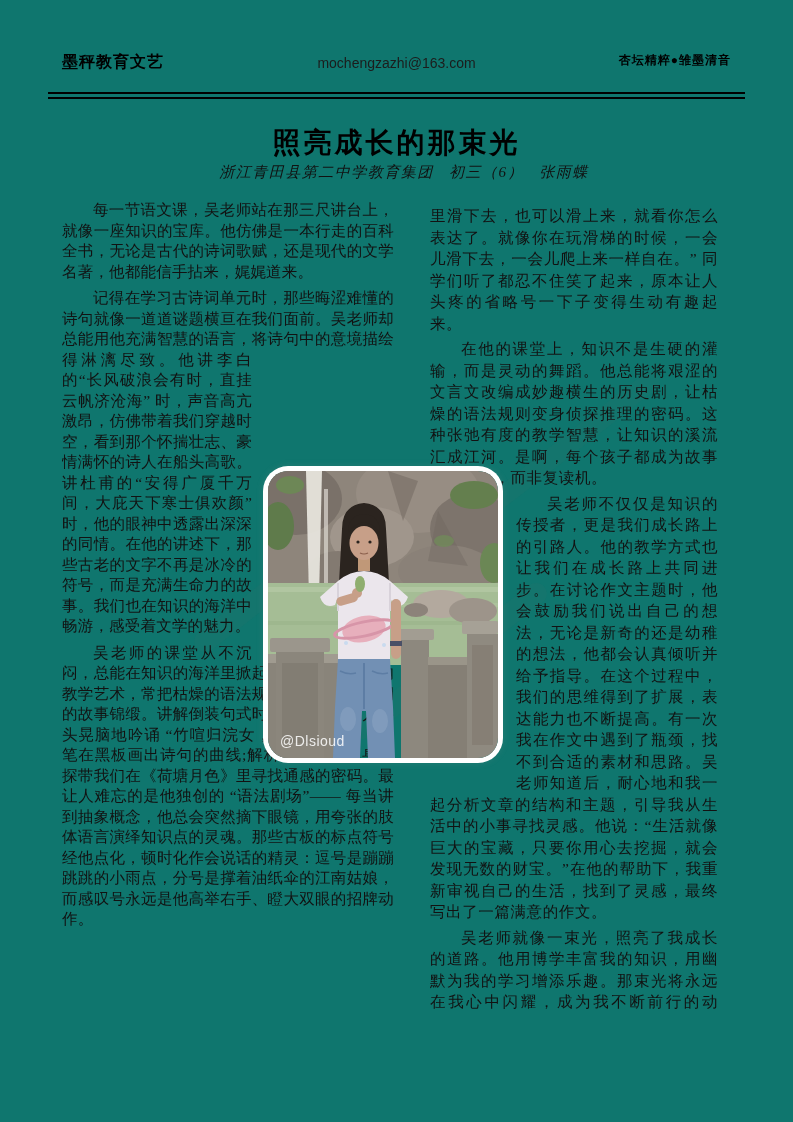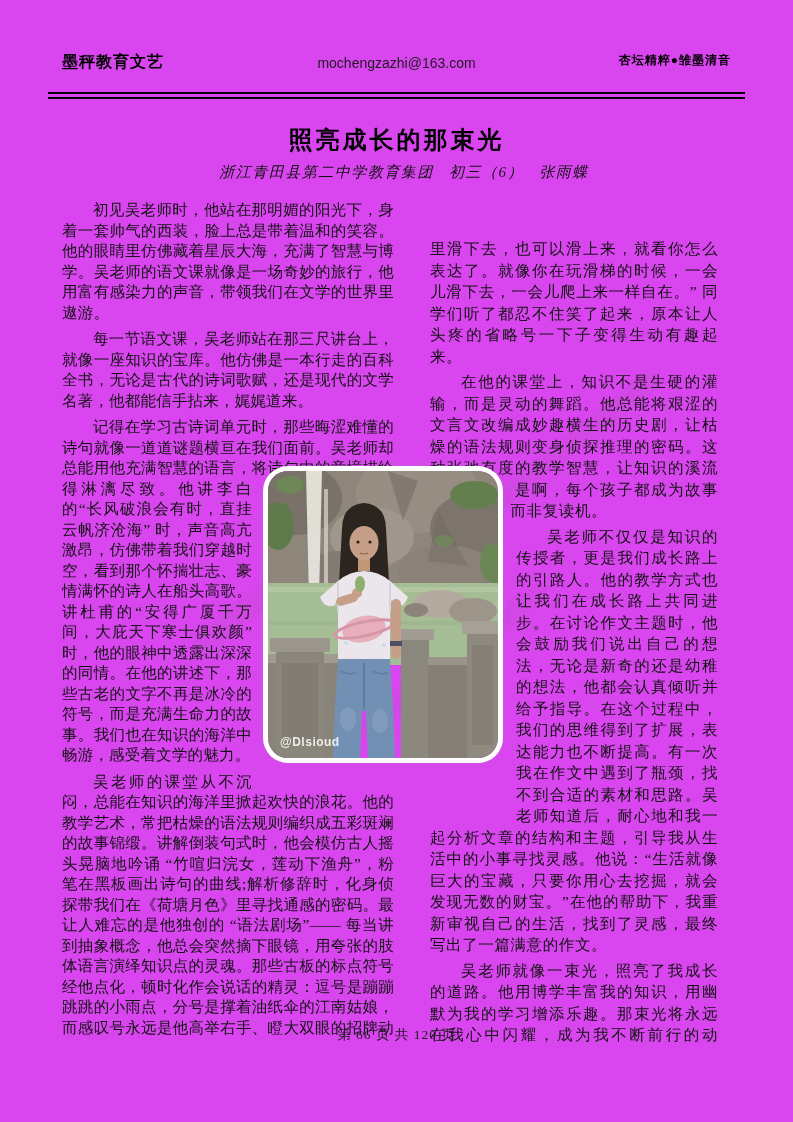--- a/index.html
+++ b/index.html
@@ -1,48 +1,48 @@
 <!DOCTYPE html>
 <html><head>
 <meta charset="utf-8">
 <style>
   html,body{margin:0;padding:0;background:#ffffff;}
-  .page{position:relative;width:793px;height:1122px;background:#d946ef;overflow:hidden;
+  .page{position:relative;width:793px;height:1122px;background:#0f766e;overflow:hidden;
         font-family:"Liberation Serif",serif;color:#161616;}
   
   .hdr-left{position:absolute;left:62px;top:52px;font-family:"Liberation Sans",sans-serif;
             font-weight:bold;font-size:16px;letter-spacing:1px;color:#000;}
   .hdr-center{position:absolute;left:0;right:0;top:55px;text-align:center;
               font-family:Liberation Sans, sans-serif;font-size:14px;color:#1c1c1c;}
   .hdr-right{position:absolute;right:62px;top:52px;font-family:"Liberation Sans",sans-serif;
              font-weight:bold;font-size:12px;letter-spacing:1px;color:#000;}
   .rule{position:absolute;left:48px;right:48px;top:92px;height:3px;
         border-top:2px solid #000;border-bottom:2px solid #000;}
   
   .title{position:absolute;left:0;right:0;top:124px;margin:0;text-align:center;
-         font-size:24px;font-weight:bold;letter-spacing:3px;color:#000;}
+         font-size:28px;font-weight:bold;letter-spacing:3px;color:#000;}
   .byline{position:absolute;left:0;right:0;top:163px;text-align:center;font-size:15px;
           font-style:italic;letter-spacing:1.5px;word-spacing:10px;color:#111;padding-left:15px;}
   
   .col{position:absolute;text-align:justify;color:#121212;}
   .col p{margin:0 0 6px 0;text-indent:2em;}
   .col p.noindent{text-indent:0;}
   .col-left{left:62px;top:200px;width:332px;height:836px;font-size:15.5px;
             line-height:20.5px;letter-spacing:0.2px;overflow:hidden;}
   .col-right{left:430px;top:205px;width:288px;height:810px;font-size:15.5px;
-             line-height:21.5px;letter-spacing:0.6px;overflow:hidden;margin-top:33px;}
+             line-height:21.5px;letter-spacing:0.6px;overflow:hidden;}
   .col-right p{margin:0 0 4px 0;}
   .spacer-r{float:right;width:134px;height:296px;margin-left:8px;}
   .spacer-l{float:left;width:78px;height:287px;margin-right:8px;}
   
   .photo{position:absolute;left:268px;top:471px;width:230px;height:287px;border-radius:20px;
          overflow:hidden;box-shadow:0 0 0 5px #fff,0 0 6px 6px rgba(160,160,160,0.12);}
   .photo svg{display:block;}
   .photo-wm{position:absolute;left:12px;bottom:9px;font-family:"Liberation Sans",sans-serif;
-            font-size:12px;color:rgba(255,255,255,0.85);letter-spacing:0.5px;font-weight:bold;}
+            font-size:14px;color:rgba(255,255,255,0.85);letter-spacing:0.5px;}
   
   .wm{position:absolute;background:rgba(110,110,110,0.06);border-radius:12px;}
   .wm1{left:170px;top:560px;width:250px;height:22px;transform:rotate(-38deg);}
   .wm2{left:470px;top:430px;width:210px;height:20px;transform:rotate(-38deg);}
   .wm3{left:330px;top:650px;width:240px;height:22px;transform:rotate(-38deg);}
   
   .footer{position:absolute;left:0;right:0;top:1026px;text-align:center;
           font-size:13.5px;color:#1a1a1a;letter-spacing:1px;}
 </style>
 </head>
@@ -56,21 +56,20 @@
   <div class="rule"></div>
 
   <h1 class="title">照亮成长的那束光</h1>
   <div class="byline">浙江青田县第二中学教育集团 初三（6） 张雨蝶</div>
 
   <div class="wm wm1"></div>
   <div class="wm wm2"></div>
   <div class="wm wm3"></div>
 
   <div class="col col-left">
-    <p>初见吴老师时，他站在那明媚的阳光下，身着一套帅气的西装，脸上总是带着温和的笑容。他的眼睛里仿佛藏着星辰大海，充满了智慧与博学。吴老师的语文课就像是一场奇妙的旅行，他用富有感染力的声音，带领我们在文学的世界里遨游。</p>
     <p>每一节语文课，吴老师站在那三尺讲台上，就像一座知识的宝库。他仿佛是一本行走的百科全书，无论是古代的诗词歌赋，还是现代的文学名著，他都能信手拈来，娓娓道来。</p>
     <p><span>记得在学习古诗词单元时，那些晦涩难懂的诗句就像一道道谜题横亘在我们面前。吴老师却总能用他充满智慧的语言，将诗句中的意境描绘得淋漓尽致。</span><span class="spacer-r"></span><span>他讲李白的“长风破浪会有时，直挂云帆济沧海” 时，声音高亢激昂，仿佛带着我们穿越时空，看到那个怀揣壮志、豪情满怀的诗人在船头高歌。讲杜甫的“安得广厦千万间，大庇天下寒士俱欢颜” 时，他的眼神中透露出深深的同情。在他的讲述下，那些古老的文字不再是冰冷的符号，而是充满生命力的故事。我们也在知识的海洋中畅游，感受着文学的魅力。</span></p>
     <p>吴老师的课堂从不沉闷，总能在知识的海洋里掀起欢快的浪花。他的教学艺术，常把枯燥的语法规则编织成五彩斑斓的故事锦缎。讲解倒装句式时，他会模仿古人摇头晃脑地吟诵 “竹喧归浣女，莲动下渔舟”，粉笔在黑板画出诗句的曲线;解析修辞时，化身侦探带我们在《荷塘月色》里寻找通感的密码。最让人难忘的是他独创的 “语法剧场”—— 每当讲到抽象概念，他总会突然摘下眼镜，用夸张的肢体语言演绎知识点的灵魂。那些古板的标点符号经他点化，顿时化作会说话的精灵：逗号是蹦蹦跳跳的小雨点，分号是撑着油纸伞的江南姑娘，而感叹号永远是他高举右手、瞪大双眼的招牌动作。</p>
 
   </div>
 
   <div class="col col-right">
     <p class="noindent">里滑下去，也可以滑上来，就看你怎么表达了。就像你在玩滑梯的时候，一会儿滑下去，一会儿爬上来一样自在。” 同学们听了都忍不住笑了起来，原本让人头疼的省略号一下子变得生动有趣起来。</p>
     <p>在他的课堂上，知识不是生硬的灌输，而是灵动的舞蹈。他总能将艰涩的文言文改编成妙趣横生的历史剧，让枯燥的语法规则变身侦探推理的密码。这种张弛有度的教学智慧，让知识的溪流汇成江河。是啊，每个孩子都成为故事的创作者，而非复读机。</p>
     <p><span class="spacer-l"></span><span>吴老师不仅仅是知识的传授者，更是我们成长路上的引路人。他的教学方式也让我们在成长路上共同进步。在讨论作文主题时，他会鼓励我们说出自己的想法，无论是新奇的还是幼稚的想法，他都会认真倾听并给予指导。在这个过程中，我们的思维得到了扩展，表达能力也不断提高。有一次我在作文中遇到了瓶颈，找不到合适的素材和思路。吴老师知道后，耐心地和我一起分析文章的结构和主题，引导我从生活中的小事寻找灵感。他说：“生活就像巨大的宝藏，只要你用心去挖掘，就会发现无数的财宝。”在他的帮助下，我重新审视自己的生活，找到了灵感，最终写出了一篇满意的作文。</span></p>
@@ -159,15 +158,14 @@
       <path d="M70 188 L122 188 L125 236 L127 287 L100 287 L98 240 L94 240 L92 287 L65 287 L67 236 Z" fill="#7290b4"></path>
       <path d="M96 192 L96 238" stroke="#5d7da4" stroke-width="2"></path>
       <path d="M72 200 Q80 204 88 202" stroke="#5d7da4" stroke-width="1.5" fill="none"></path>
       <path d="M104 200 Q112 204 120 202" stroke="#5d7da4" stroke-width="1.5" fill="none"></path>
       <ellipse cx="80" cy="248" rx="8" ry="12" fill="#8ba3c2" opacity="0.6"></ellipse>
       <ellipse cx="112" cy="250" rx="8" ry="12" fill="#8ba3c2" opacity="0.6"></ellipse>
     </svg>
     <span class="photo-wm">@Dlsioud</span>
   </div>
 
-  <div class="footer">第 66 页 共 120 页</div>
 
 </div>
 
 </body></html>

